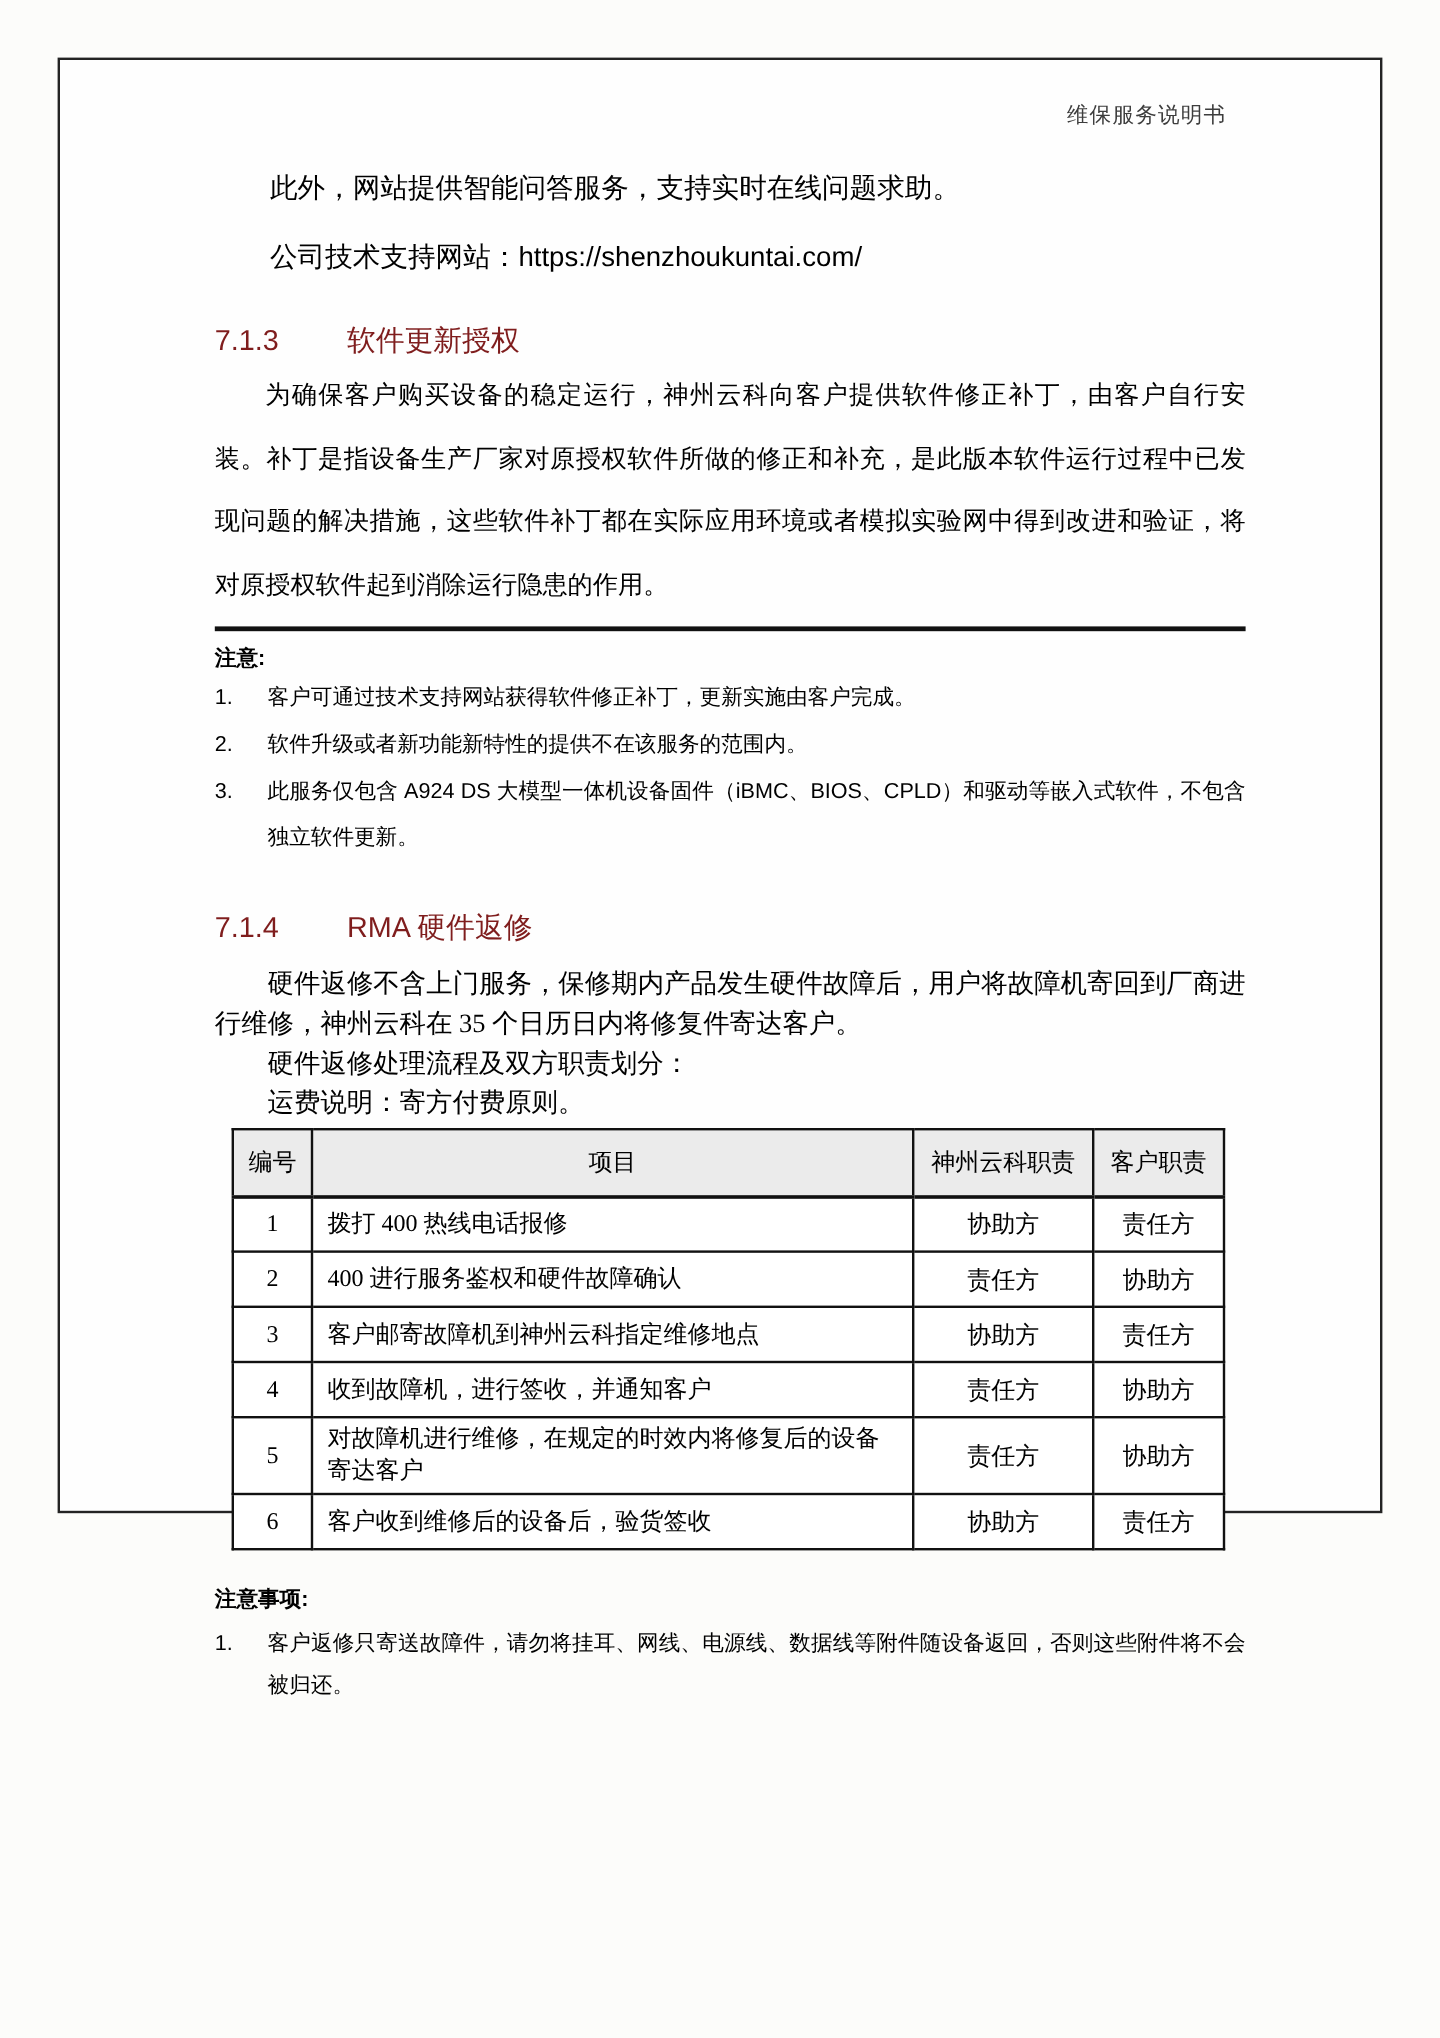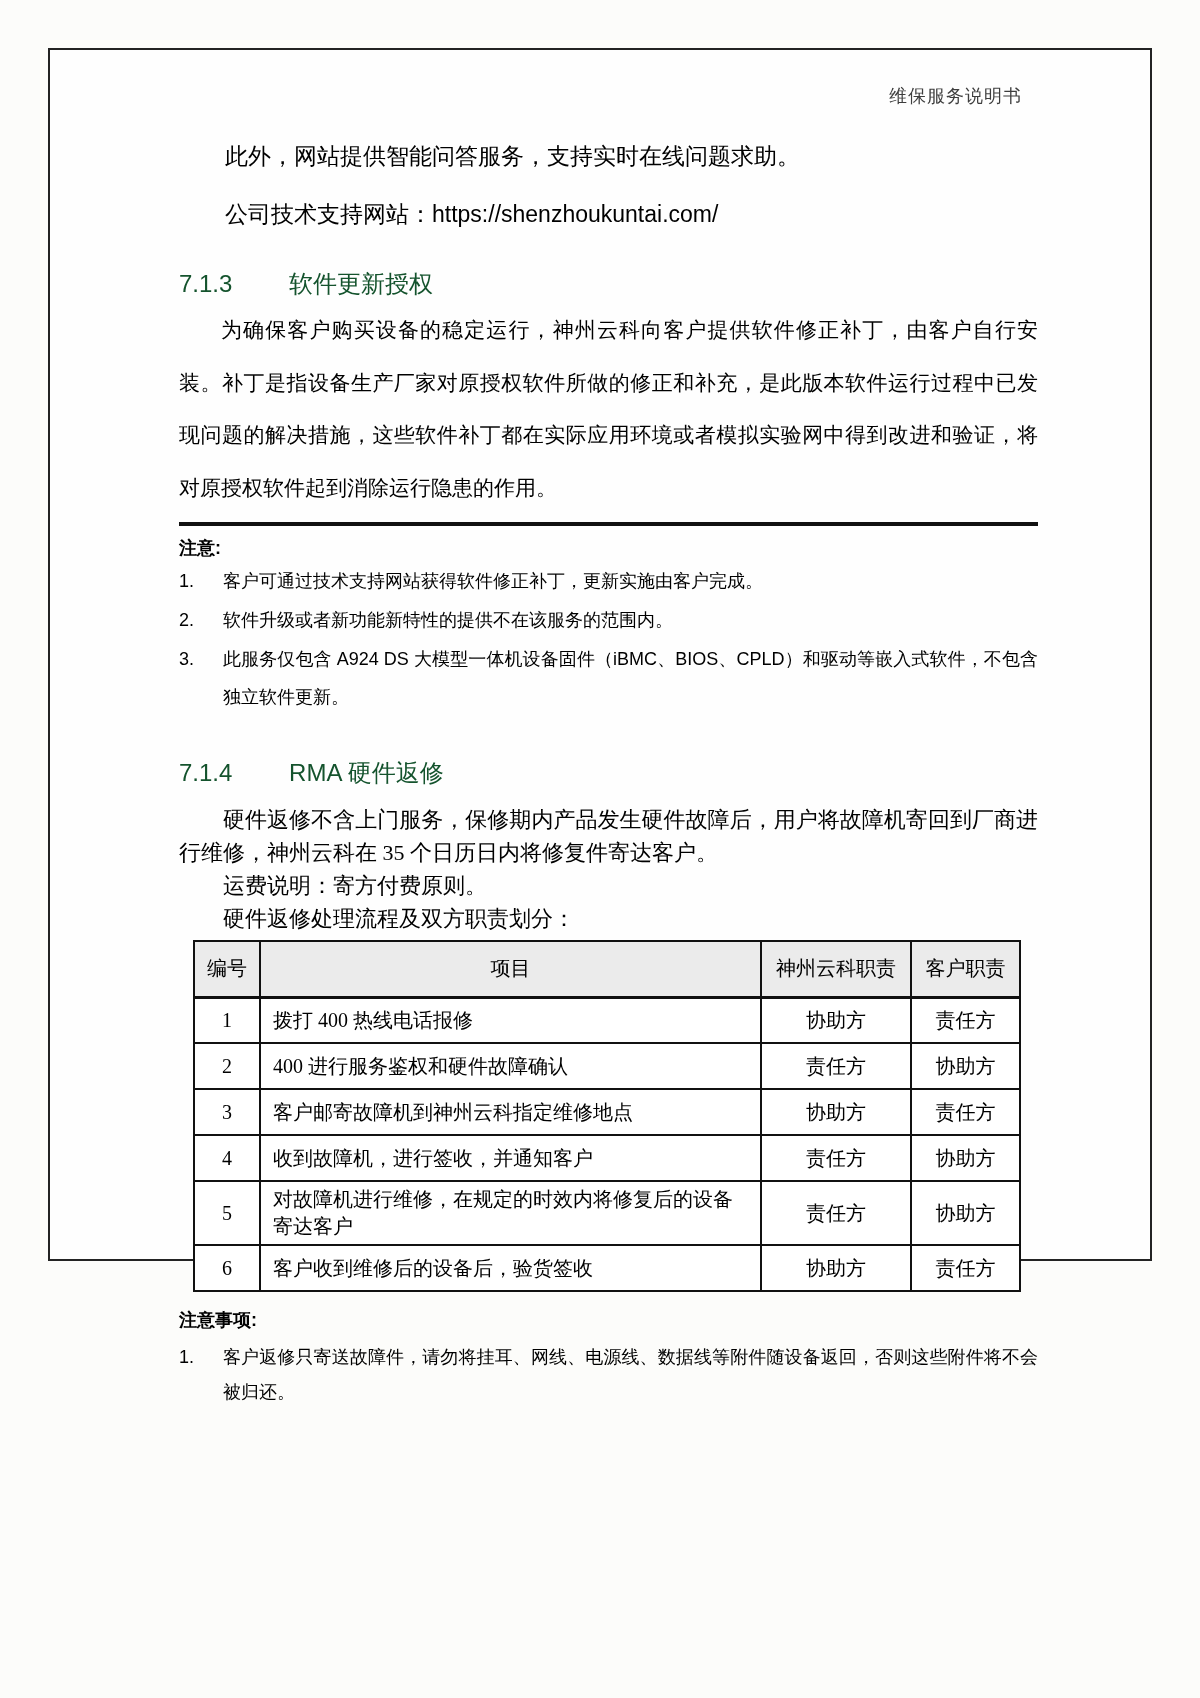--- a/index.html
+++ b/index.html
@@ -16,21 +16,21 @@
     margin-top:34px; margin-right:16px;
     text-align:right; font-family:"Liberation Serif", serif;
     font-size:18px; letter-spacing:1px; color:#3d3d3d;
   }
 
   .p-sans { font-size:23px; line-height:1.4; }
   .indent { text-indent:2em; }
   .para1 { margin-top:32px; }
   .para2 { margin-top:26px; }
 
-  .section-heading { margin-top:38px; font-size:24px; font-weight:500; color:#14532d; }
+  .section-heading { margin-top:38px; font-size:24px; font-weight:500; color:#7f1d1d; }
   .section-heading .sec-num { display:inline-block; }
   .section-heading .sec-title { display:inline-block; margin-left:50px; }
   .heading-714 { margin-top:40px; }
 
   .body-713 { margin-top:4px; font-size:21px; line-height:2.5; text-align:justify; text-indent:2em; }
 
   .divider-thick { margin-top:8px; height:4px; background:#111; }
 
   .note-label { margin-top:10px; font-size:18px; font-weight:bold; }
   .note-list { margin-top:2px; }
@@ -50,21 +50,21 @@
   table.rma td, table.rma th { border:2px solid #111; vertical-align:middle; }
   table.rma thead th {
     background:#ebebeb; font-weight:normal; height:56px; text-align:center;
     border-bottom:3px solid #111;
   }
   table.rma tbody td { height:46px; text-align:center; background:#fff; }
   table.rma tbody tr.tall td { height:58px; }
   table.rma tbody td.cell-item, table.rma thead th.cell-item-h { }
   table.rma tbody td.cell-item { text-align:left; padding:4px 12px 4px 12px; line-height:1.35; }
 
-  .notes-bottom-label { margin-top:16px; font-size:18px; font-weight:bold; }
+  .notes-bottom-label { margin-top:28px; font-size:18px; font-weight:bold; }
   .notes-bottom { margin-top:8px; }
   .notes-bottom .note-item { line-height:1.95; }
 
   .footer {
     position:absolute; left:0; right:0; bottom:40px;
     text-align:center; font-family:"Liberation Serif", serif; font-size:18px;
   }
   .footer .pg { font-weight:bold; }
   .footer .sep { font-weight:normal; padding:0 6px; }
 </style>
@@ -104,22 +104,22 @@
       </div>
     </div>
 
     <h3 class="section-heading heading-714">
       <span class="sec-num">7.1.4</span>
       <span class="sec-title">RMA 硬件返修</span>
     </h3>
 
     <div class="serif-block">
       <p class="p-serif indent">硬件返修不含上门服务，保修期内产品发生硬件故障后，用户将故障机寄回到厂商进行维修，神州云科在 35 个日历日内将修复件寄达客户。</p>
+      <p class="p-serif indent">硬件返修处理流程及双方职责划分：</p>
       <p class="p-serif indent">运费说明：寄方付费原则。</p>
-      <p class="p-serif indent">硬件返修处理流程及双方职责划分：</p>
     </div>
 
     <table class="rma">
       <colgroup>
         <col style="width:66px">
           <col style="width:501px">
           <col style="width:150px">
           <col style="width:109px">
       </colgroup>
       <thead>

